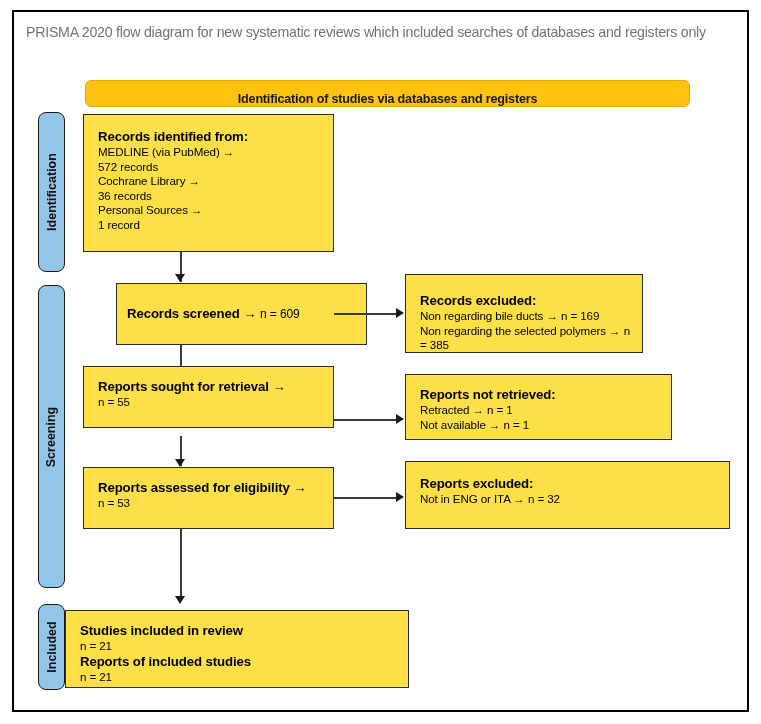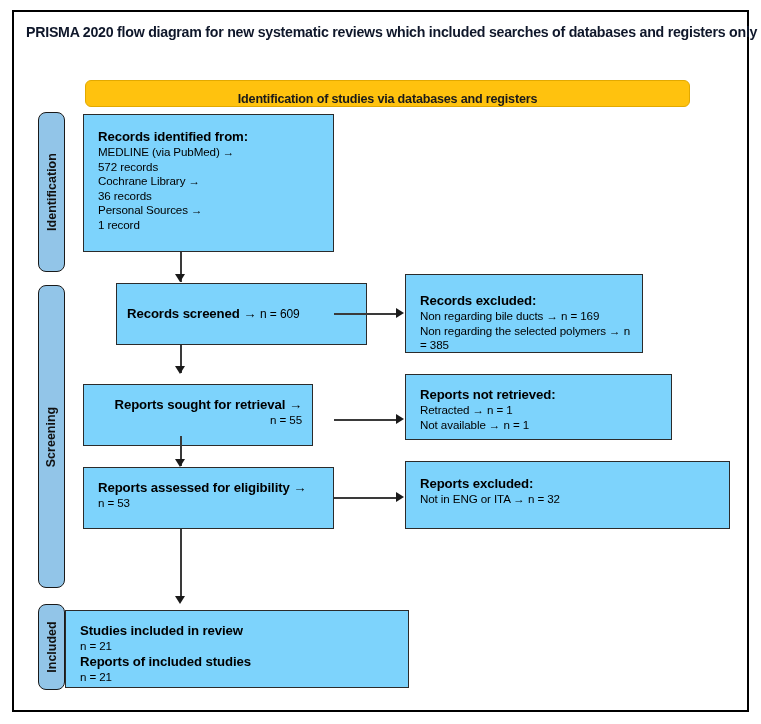--- a/index.html
+++ b/index.html
@@ -28,22 +28,22 @@
     border: 2px solid #000000;
     box-sizing: border-box;
     background: #ffffff;
   }
   #diagram-title {
     position: absolute;
     left: 26px;
     top: 24px;
     width: 712px;
     font-size: 14.2px;
-    font-weight: bold;
-    color: #0f172a;
+    font-weight: normal;
+    color: #737373;
     letter-spacing: -0.25px;
     white-space: nowrap;
     line-height: 16px;
   }
 
   
   .banner {
     position: absolute;
     background: #FFC20E;
     border: 1px solid #E2A900;
@@ -76,21 +76,21 @@
     white-space: nowrap;
     font-size: 12.5px;
     font-weight: bold;
     color: #111111;
     letter-spacing: 0px;
   }
 
   
   .box {
     position: absolute;
-    background: #7dd3fc;
+    background: #fde047;
     border: 1.6px solid #2b2b2b;
     box-sizing: border-box;
     padding: 4px 10px;
     overflow: hidden;
   }
   .box-title {
     font-size: 13.2px;
     font-weight: bold;
     color: #000000;
     line-height: 16px;
@@ -185,21 +185,21 @@
 
   <div class="box" style="left:405px; top:274px; width:238px; height:79px; padding-top:18px; padding-left:14px;">
     <div class="box-title">Records excluded:</div>
     <div class="box-line">Non regarding bile ducts → n = 169</div>
     <div class="box-line">Non regarding the selected polymers → n = 385</div>
   </div>
 
   <div class="vline" style="left:180px; top:345px; height:28px;"></div>
   <div class="arrow-down" style="left:175px; top:366px;"></div>
 
-  <div class="box" style="left:83px; top:384px; width:230px; height:62px; padding-top:12px; padding-left:14px;text-align:right;">
+  <div class="box" style="left:83px; top:366px; width:251px; height:62px; padding-top:12px; padding-left:14px;">
     <div class="box-title">Reports sought for retrieval →</div>
     <div class="box-line">n = 55</div>
   </div>
 
   <div class="hline" style="left:334px; top:419px; width:64px;"></div>
   <div class="arrow-right" style="left:396px; top:414px;"></div>
 
   <div class="box" style="left:405px; top:374px; width:267px; height:66px; padding-top:12px; padding-left:14px;">
     <div class="box-title">Reports not retrieved:</div>
     <div class="box-line">Retracted → n = 1</div>

